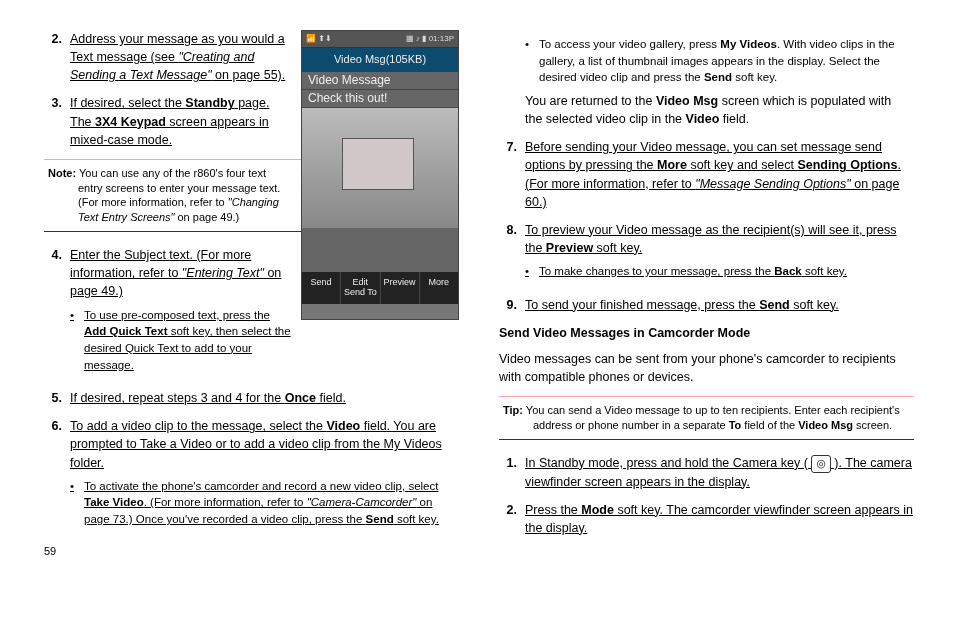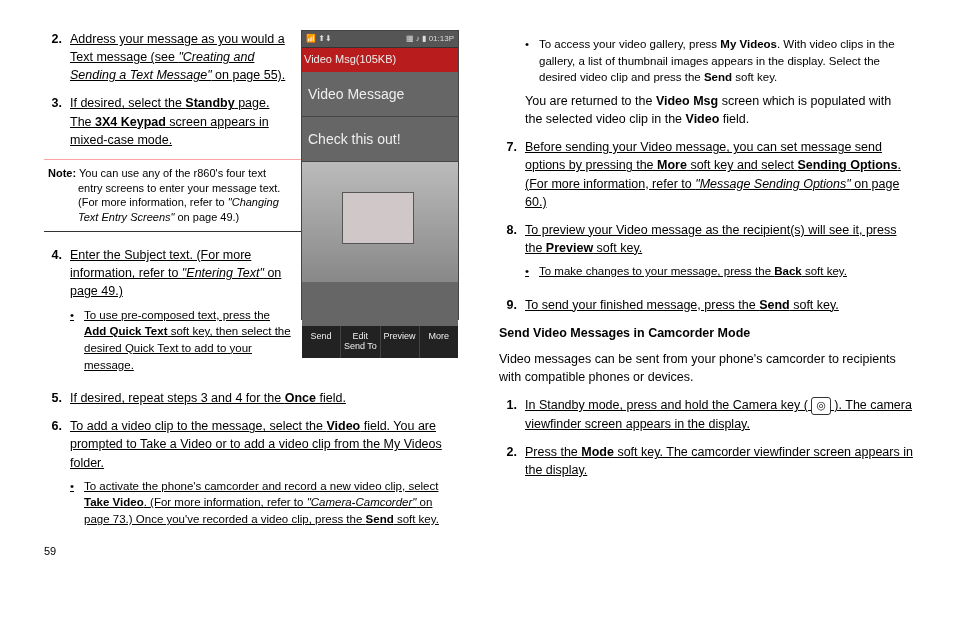--- a/index.html
+++ b/index.html
@@ -15,22 +15,22 @@
   .bold { font-weight: bold; }
   .ital { font-style: italic; }
   .note { border-top: 1px solid #fca5a5; border-bottom: 1px solid #333; padding: 6px 0; margin: 10px 0 14px 0; font-size: 11px; line-height: 1.35; }
   .note .nbody { padding-left: 34px; text-indent: -30px; }
   .subhead { font-weight: bold; font-size: 12.5px; margin: 10px 0 8px 0; }
   .para { margin: 4px 13px 10px 0; }
   .pagenum { font-size: 11px; margin-top: 4px; }
   .float-fig { float: right; width: 158px; margin: 0 0 6px 10px; }
   .phone { width: 158px; height: 290px; background: #777; border: 1px solid #444; font-size: 10px; color: #ddd; }
   .ph-status { background: #555; display: flex; justify-content: space-between; padding: 2px 4px; font-size: 8px; border-bottom:1px solid #333; }
-  .ph-title { background: #b91c1c; padding: 4px 2px; color: #eee; font-size: 11px; }
-  .ph-row { background: #666; border-bottom: 1px solid #444; padding: 12px 6px; color: #eee; font-size: 14px; }
+  .ph-title { background: #0c4a6e; text-align: center; padding: 4px 2px; color: #eee; font-size: 11px; }
+  .ph-row { background: #666; border-bottom: 1px solid #444; padding: 0 6px; color: #eee; font-size: 12px; }
   .ph-img { height: 120px; background: linear-gradient(#bbb,#888); margin: 0; position: relative; }
   .ph-img::after{content:""; position:absolute; top:30px; left:40px; width:70px; height:50px; background: #d0c8c8; border:1px solid #555;}
   .ph-softkeys { display: flex; background: #222; color: #eee; }
   .ph-sk { flex: 1; text-align: center; font-size: 9px; padding: 6px 0; border-right: 1px solid #444; line-height:1.1;}
   .ph-sk:last-child{border-right:none;}
   .cam-icon { display:inline-block; border:1px solid #333; border-radius:3px; padding:0 4px; font-size:11px; vertical-align:middle;}
   .clear { clear: both; }
 </style>
 </head>
 <body>
@@ -168,20 +168,25 @@
         <div class="ol-body">
           <span>To send your finished message, press the </span><span class="bold">Send</span><span> soft key.</span>
         </div>
       </div>
 
     </div>
 
     <div class="subhead">Send Video Messages in Camcorder Mode</div>
     <div class="para">Video messages can be sent from your phone's camcorder to recipients with compatible phones or devices.</div>
 
+    <div class="note">
+      <div class="nbody">
+        <span class="bold">Tip:</span><span> You can send a Video message to up to ten recipients. Enter each recipient's address or phone number in a separate </span><span class="bold">To</span><span> field of the </span><span class="bold">Video Msg</span><span> screen.</span>
+      </div>
+    </div>
 
     <div class="ol">
       <div class="ol-item">
         <div class="ol-num">1.</div>
         <div class="ol-body">
           <span>In Standby mode, press and hold the Camera key ( </span><span class="cam-icon">◎</span><span> ). The camera viewfinder screen appears in the display.</span>
         </div>
       </div>
       <div class="ol-item">
         <div class="ol-num">2.</div>

